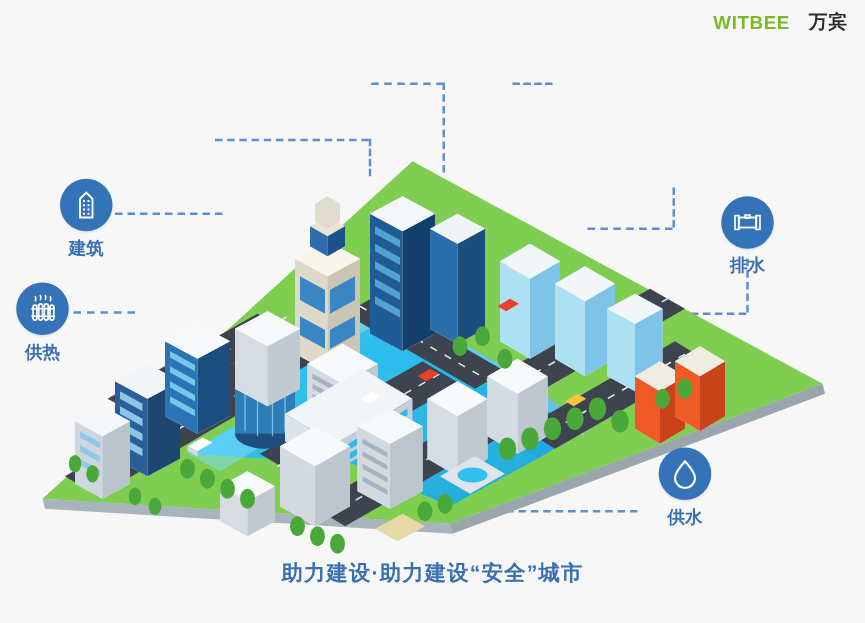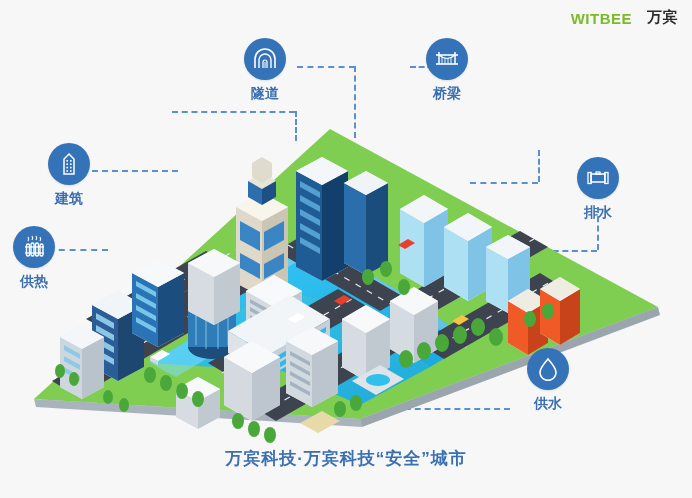--- a/index.html
+++ b/index.html
@@ -328,50 +328,21 @@
     <g>
       <polygon points="150,252 162,245 170,249 158,256" fill="#ffffff"></polygon>
       <polygon points="150,252 158,256 158,260 150,256" fill="#d5dade"></polygon>
       <polygon points="288,214 298,208 305,212 295,218" fill="#ffffff"></polygon>
       <polygon points="334,196 344,190 351,194 341,200" fill="#e8402a"></polygon>
       <polygon points="452,216 462,210 469,214 459,220" fill="#f5c542"></polygon>
       <polygon points="398,140 408,134 415,138 405,144" fill="#e8402a"></polygon>
     </g>
   </svg>
 
-  <div class="node" style="left:229px;top:38px;">
-    <div class="circle">
-      <svg width="26" height="26" viewBox="0 0 26 26">
-        <path d="M3 22 V13 a10 10 0 0 1 20 0 V22" fill="none" stroke="#fff" stroke-width="1.6"></path>
-        <path d="M7 22 V14 a6 6 0 0 1 12 0 V22" fill="none" stroke="#fff" stroke-width="1.4"></path>
-        <path d="M11 22 V16 a2 2 0 0 1 4 0 V22" fill="none" stroke="#fff" stroke-width="1.2"></path>
-        <line x1="13" y1="22" x2="13" y2="16" stroke="#fff" stroke-width="1"></line>
-      </svg>
-    </div>
-    <div class="lbl">隧道</div>
-  </div>
-
-  <div class="node" style="left:411px;top:38px;">
-    <div class="circle">
-      <svg width="26" height="26" viewBox="0 0 26 26">
-        <line x1="2" y1="9" x2="24" y2="9" stroke="#fff" stroke-width="1.6"></line>
-        <line x1="2" y1="18" x2="24" y2="18" stroke="#fff" stroke-width="1.6"></line>
-        <line x1="5" y1="6" x2="5" y2="18" stroke="#fff" stroke-width="1.5"></line>
-        <line x1="21" y1="6" x2="21" y2="18" stroke="#fff" stroke-width="1.5"></line>
-        <path d="M5 9 q8 7 16 0" fill="none" stroke="#fff" stroke-width="1.2"></path>
-        <g stroke="#fff" stroke-width=".9">
-          <line x1="8" y1="10.6" x2="8" y2="18"></line>
-            <line x1="11" y1="11.8" x2="11" y2="18"></line>
-          <line x1="14" y1="12" x2="14" y2="18"></line>
-            <line x1="17" y1="11" x2="17" y2="18"></line>
-        </g>
-      </svg>
-    </div>
-    <div class="lbl">桥梁</div>
-  </div>
+
 
 
 
   <div class="node" style="left:562px;top:157px;">
     <div class="circle">
       <svg width="26" height="26" viewBox="0 0 26 26">
         <rect x="6" y="9" width="14" height="8" fill="none" stroke="#fff" stroke-width="1.5"></rect>
         <rect x="3" y="7.5" width="3.2" height="11" fill="none" stroke="#fff" stroke-width="1.3"></rect>
         <rect x="19.8" y="7.5" width="3.2" height="11" fill="none" stroke="#fff" stroke-width="1.3"></rect>
         <rect x="11" y="7" width="4" height="2.4" fill="none" stroke="#fff" stroke-width="1.2"></rect>
@@ -415,24 +386,24 @@
           <rect x="19" y="10" width="3" height="12" rx="1.5"></rect>
         </g>
         <line x1="4" y1="13" x2="23" y2="13" stroke="#fff" stroke-width="1.2"></line>
         <line x1="4" y1="19" x2="23" y2="19" stroke="#fff" stroke-width="1.2"></line>
       </svg>
     </div>
     <div class="lbl">供热</div>
   </div>
 
 
-  <div class="node" style="left:512px;top:348px;text-align:center;">
+  <div class="node" style="left:512px;top:358px;text-align:center;">
     <div class="circle">
       <svg width="24" height="24" viewBox="0 0 24 24">
         <path d="M12 2 C12 2 4 11 4 15.4 a8 8 0 0 0 16 0 C20 11 12 2 12 2Z" fill="none" stroke="#fff" stroke-width="1.6"></path>
       </svg>
     </div>
     <div class="lbl">供水</div>
   </div>
 
-  <div class="caption">万宾科技·万宾科技“安全”城市</div>
+  <div class="caption">助力建设·助力建设“安全”城市</div>
 
 </div>
 
 </body></html>

